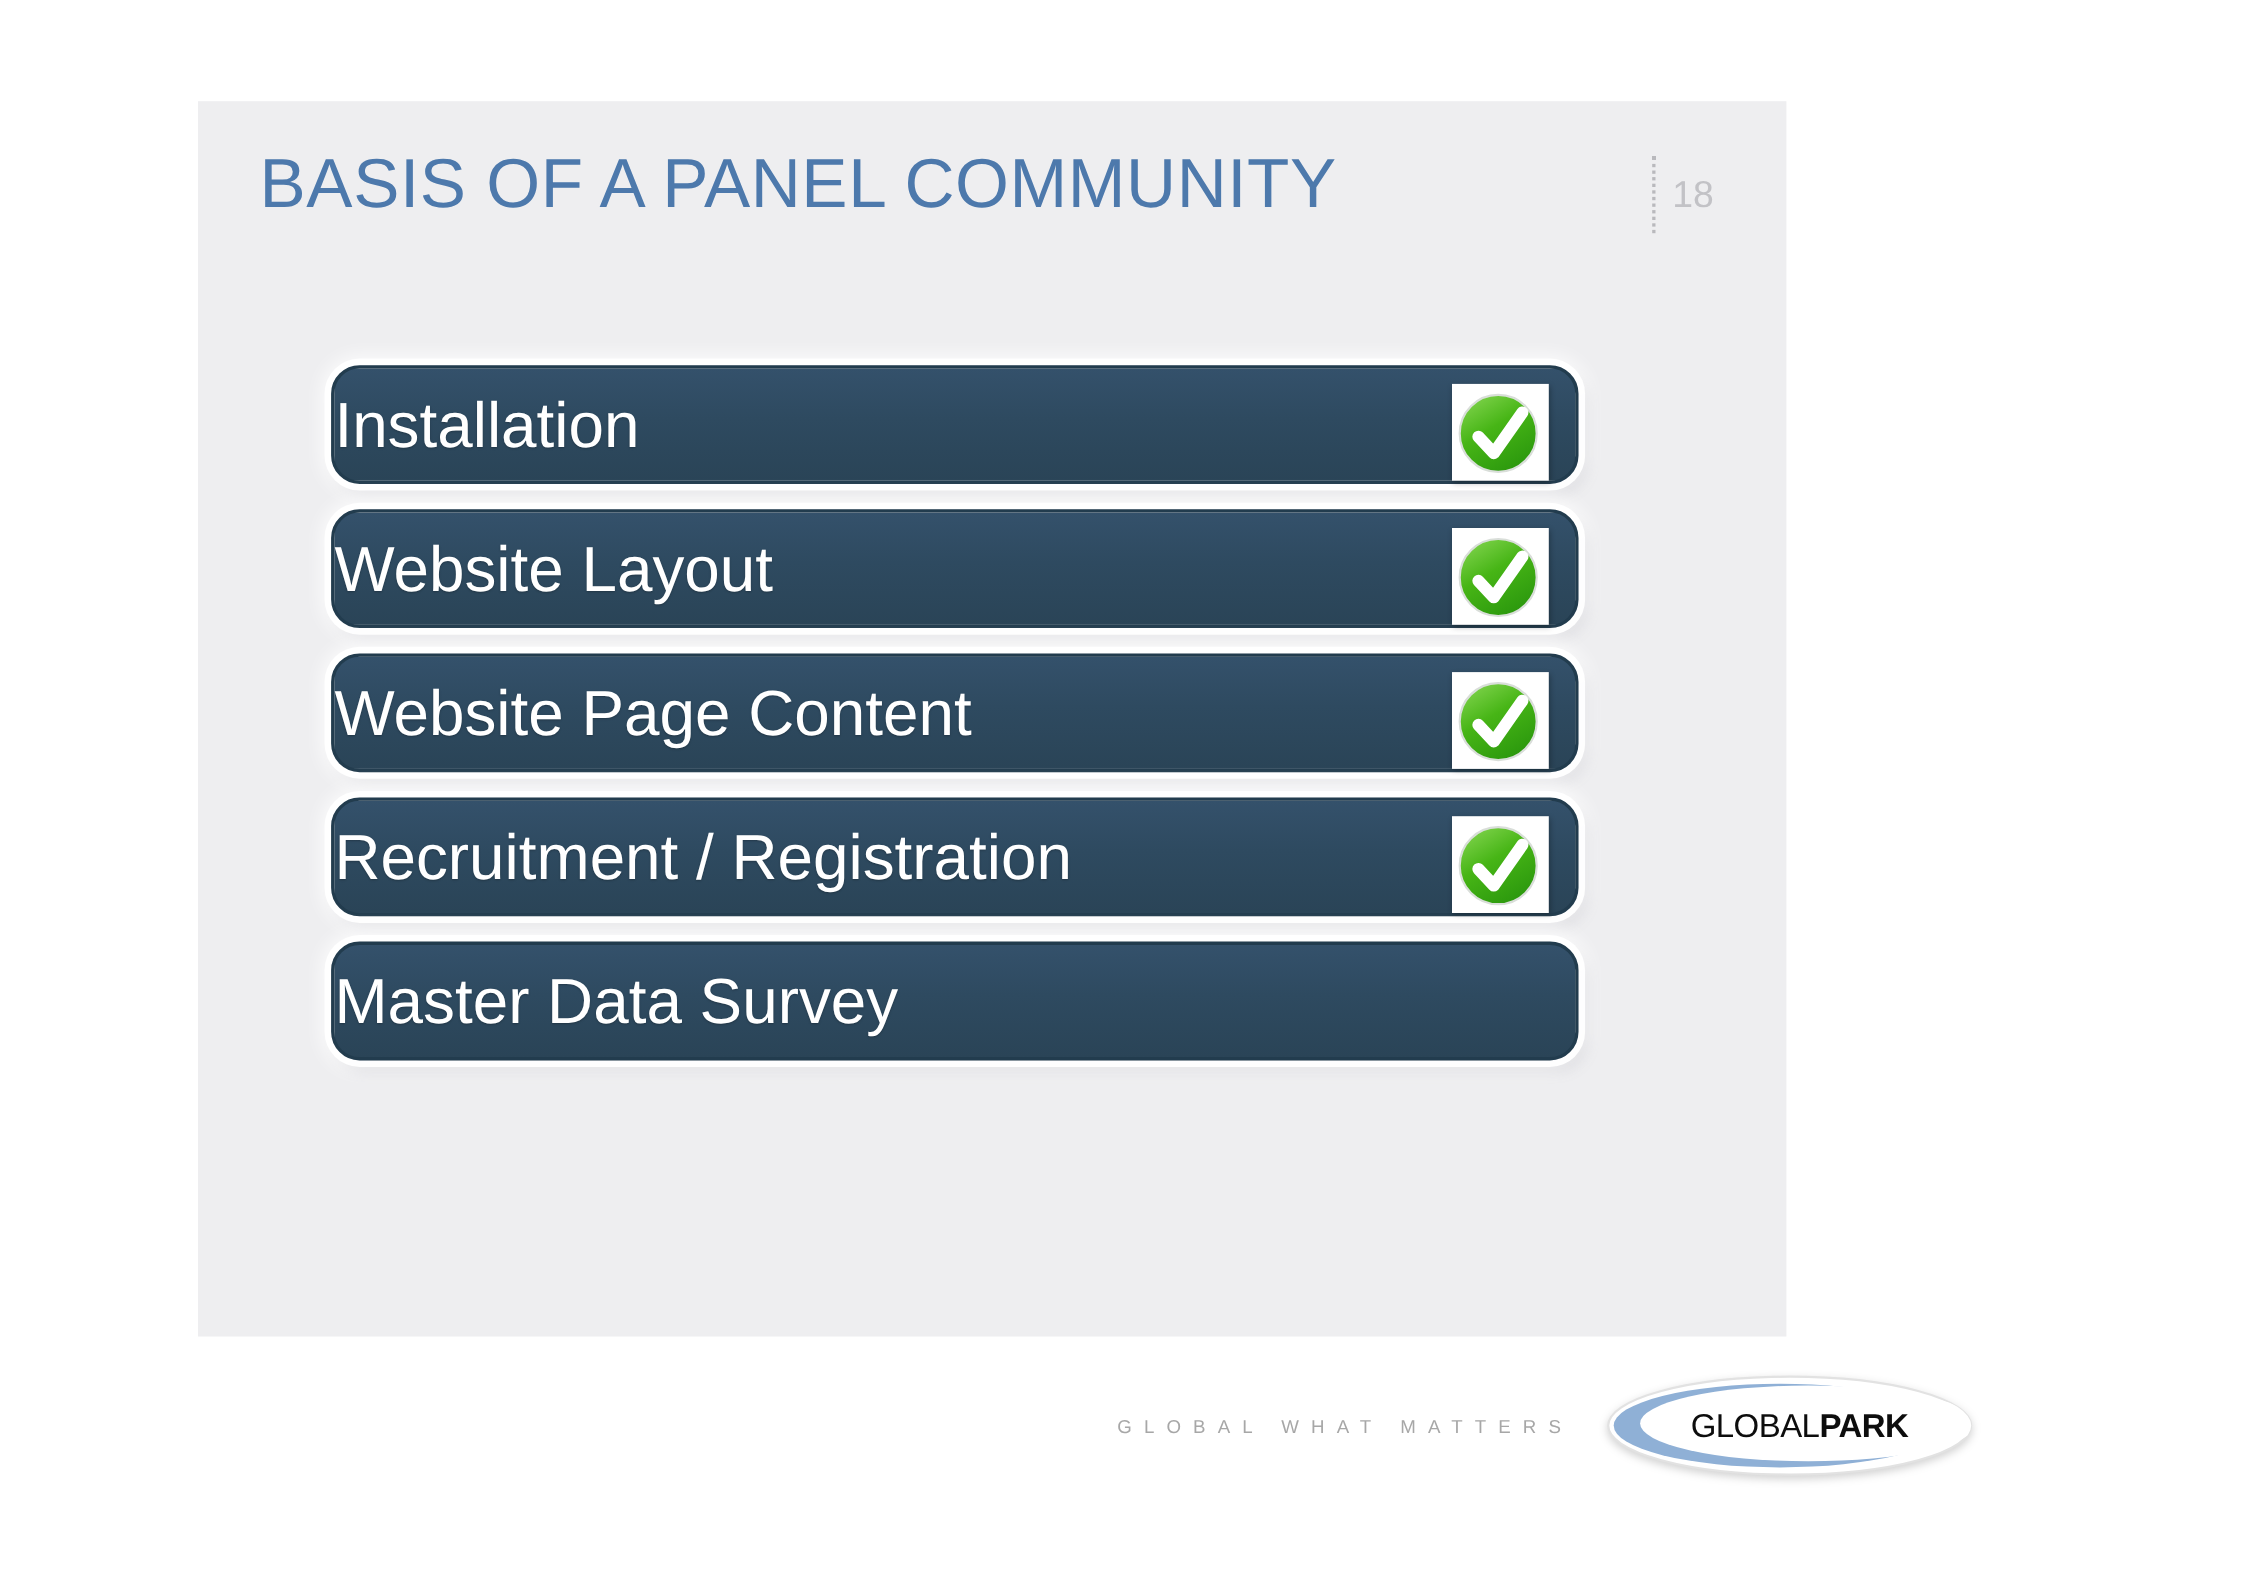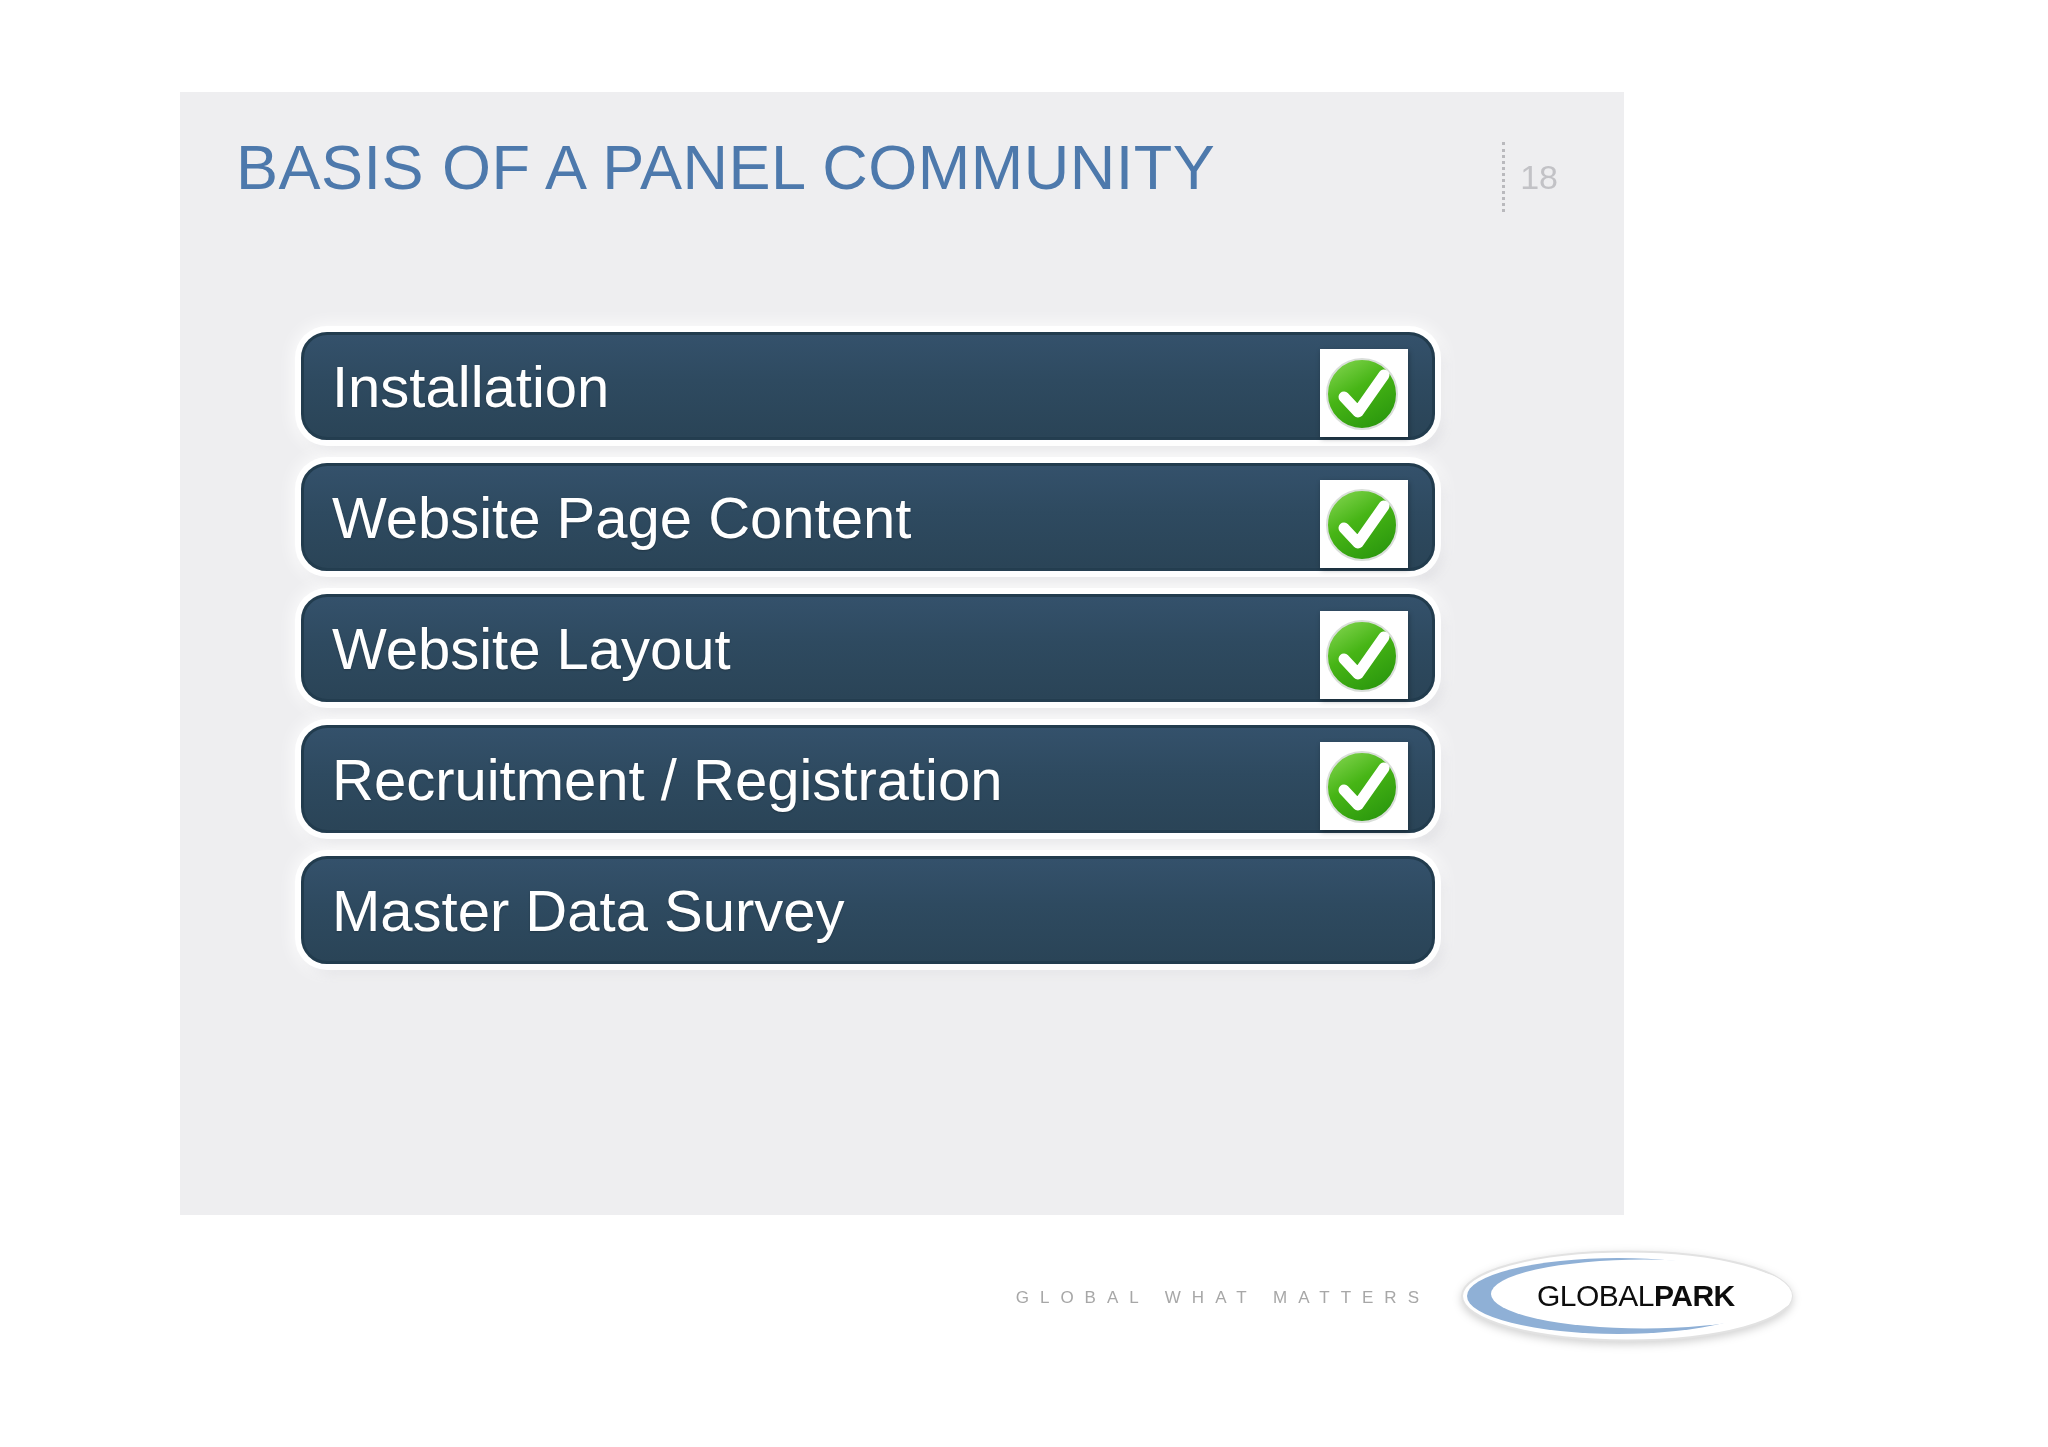--- a/index.html
+++ b/index.html
@@ -59,21 +59,20 @@
     margin-bottom: 23px;
     background: linear-gradient(180deg, #34516b 0%, #2e4a60 45%, #2a4457 100%);
     border: 3px solid #223c4e;
     border-radius: 26px;
     box-shadow:
       0 0 0 6px rgba(255,255,255,0.95),
       0 0 16px 9px rgba(255,255,255,0.75),
       6px 8px 12px rgba(110,110,125,0.30);
     display: flex;
     align-items: center;
-    padding-left: 28px;
   }
   .bar-label {
     color: #ffffff;
     font-size: 58px;
     letter-spacing: 0px;
     white-space: nowrap;
     text-shadow: 0 1px 2px rgba(0,0,0,0.25);
   }
   .check-tile {
     position: absolute;
@@ -129,31 +128,31 @@
                   <stop offset="1" stop-color="#2d9a0e"></stop>
               </linearGradient>
             </defs>
             <circle cx="38" cy="41" r="35" fill="url(#g0)" stroke="#d9ded9" stroke-width="2"></circle>
             <path d="M20 44 L34 59 L60 22" fill="none" stroke="#ffffff" stroke-width="11" stroke-linecap="round" stroke-linejoin="round"></path>
           </svg>
         </span>
       </div>
 
       <div class="bar">
-        <span class="bar-label">Website Page Content</span>
+        <span class="bar-label">Website Layout</span>
         <span class="check-tile">
           <svg width="80" height="80" viewBox="0 0 80 80">
             <circle cx="38" cy="41" r="35" fill="url(#g0)" stroke="#d9ded9" stroke-width="2"></circle>
             <path d="M20 44 L34 59 L60 22" fill="none" stroke="#ffffff" stroke-width="11" stroke-linecap="round" stroke-linejoin="round"></path>
           </svg>
         </span>
       </div>
 
       <div class="bar">
-        <span class="bar-label">Website Layout</span>
+        <span class="bar-label">Website Page Content</span>
         <span class="check-tile">
           <svg width="80" height="80" viewBox="0 0 80 80">
             <circle cx="38" cy="41" r="35" fill="url(#g0)" stroke="#d9ded9" stroke-width="2"></circle>
             <path d="M20 44 L34 59 L60 22" fill="none" stroke="#ffffff" stroke-width="11" stroke-linecap="round" stroke-linejoin="round"></path>
           </svg>
         </span>
       </div>
 
       <div class="bar">
         <span class="bar-label">Recruitment / Registration</span>

